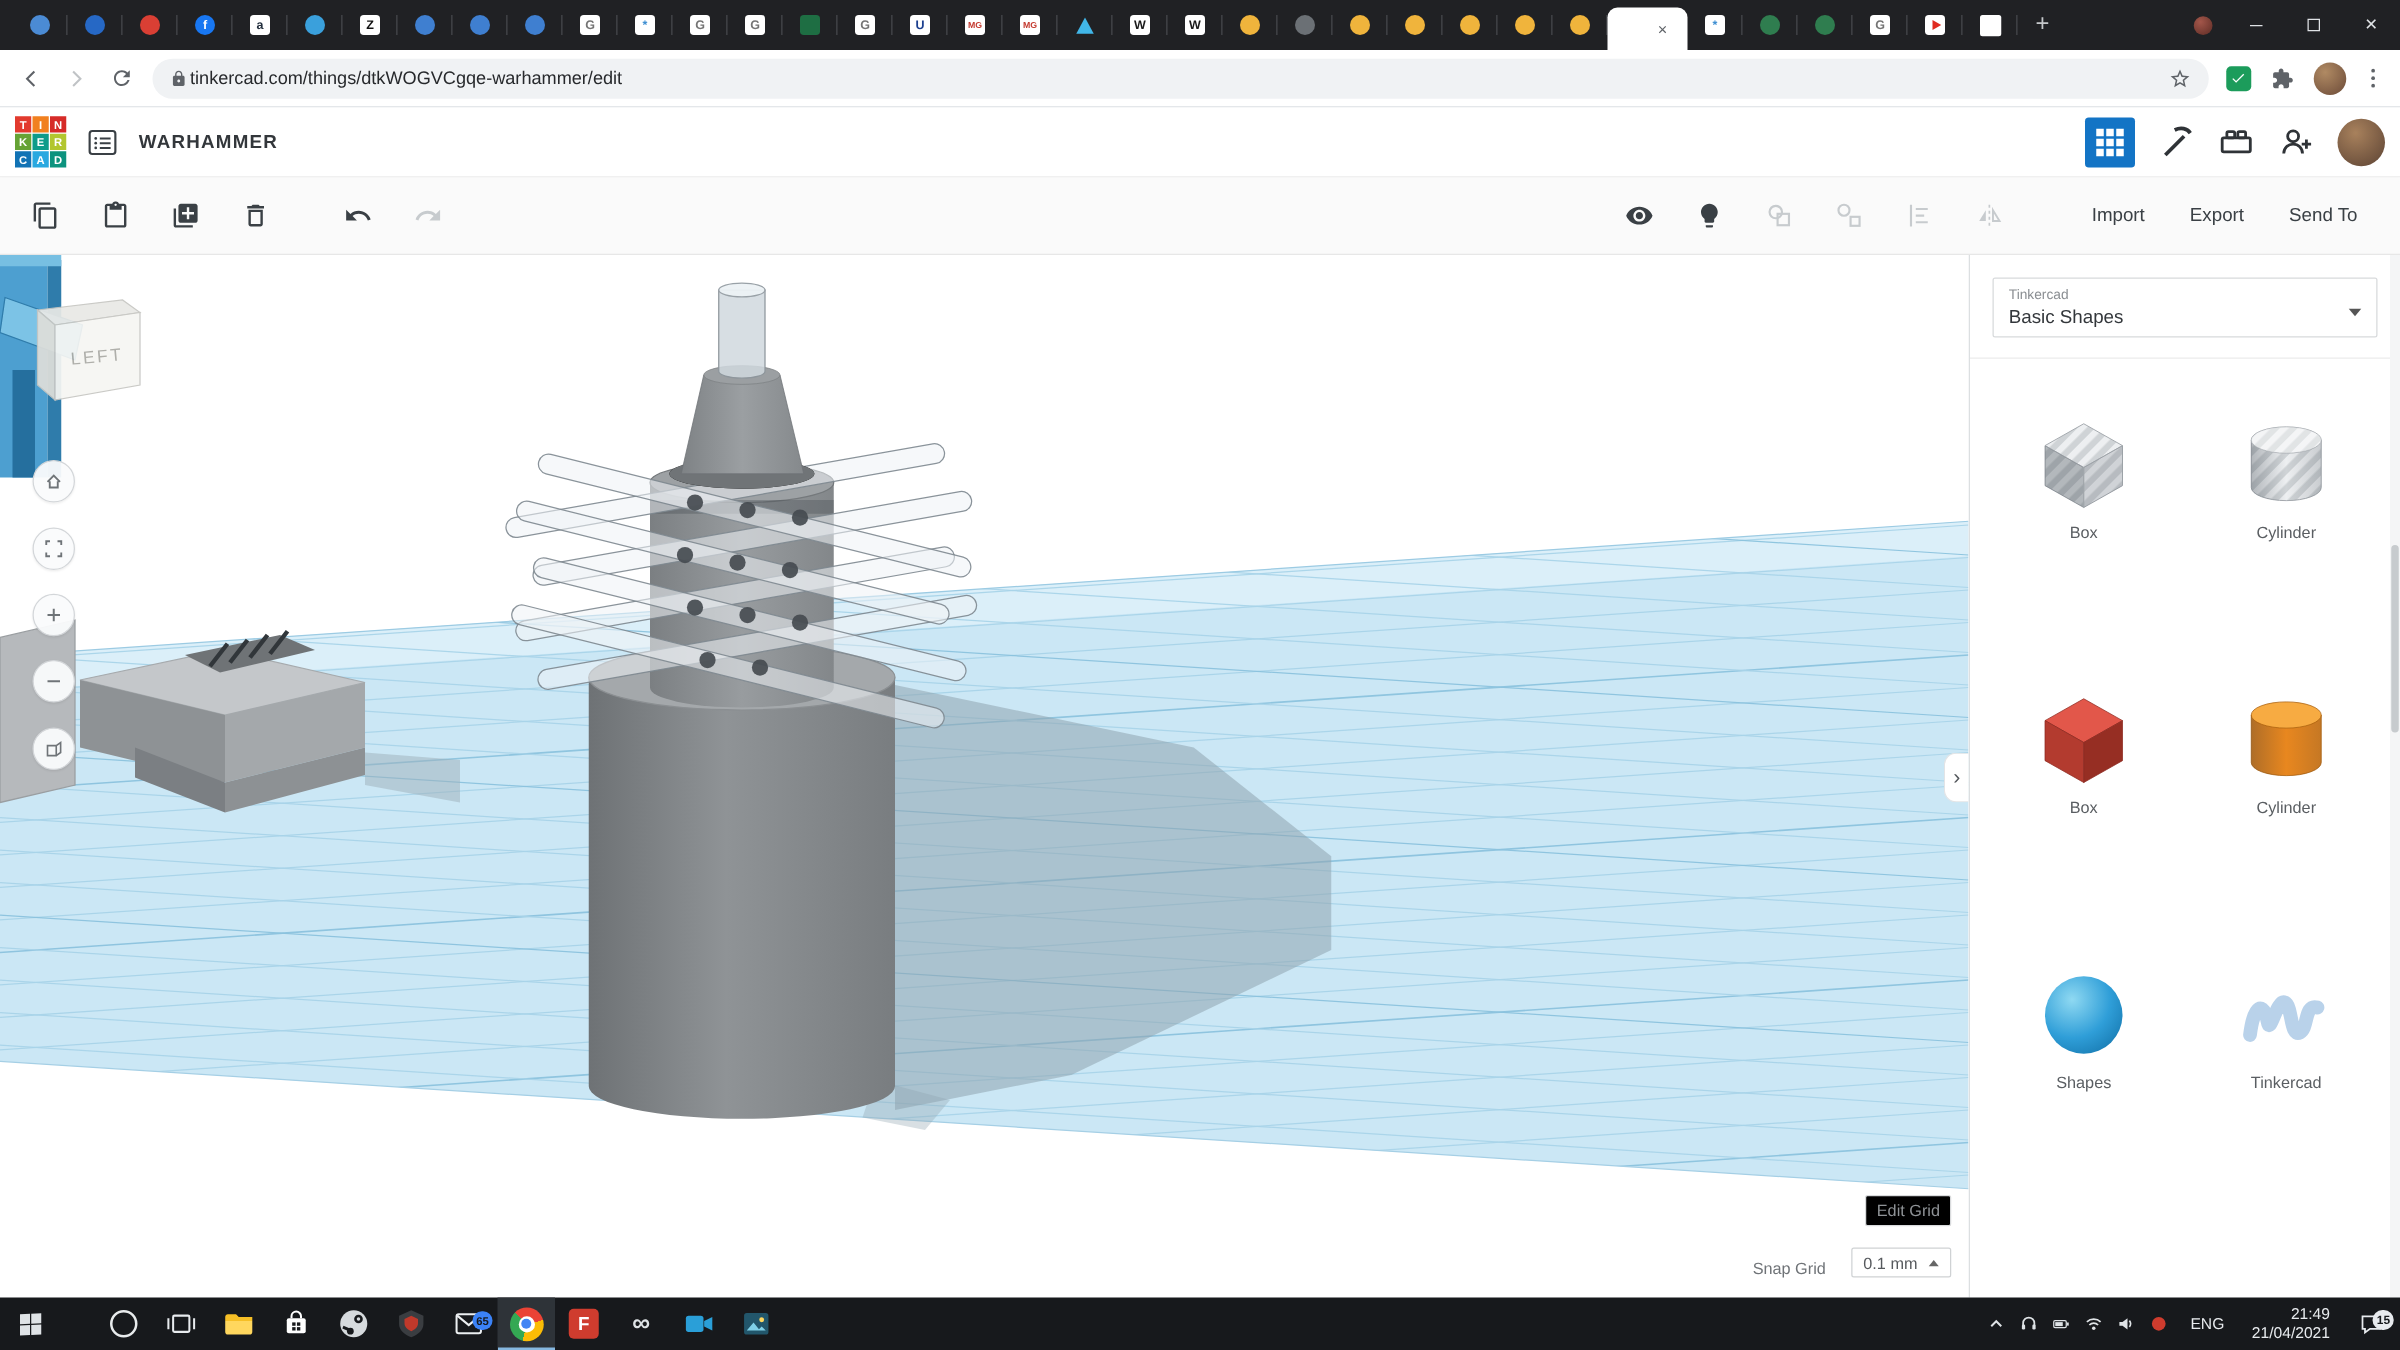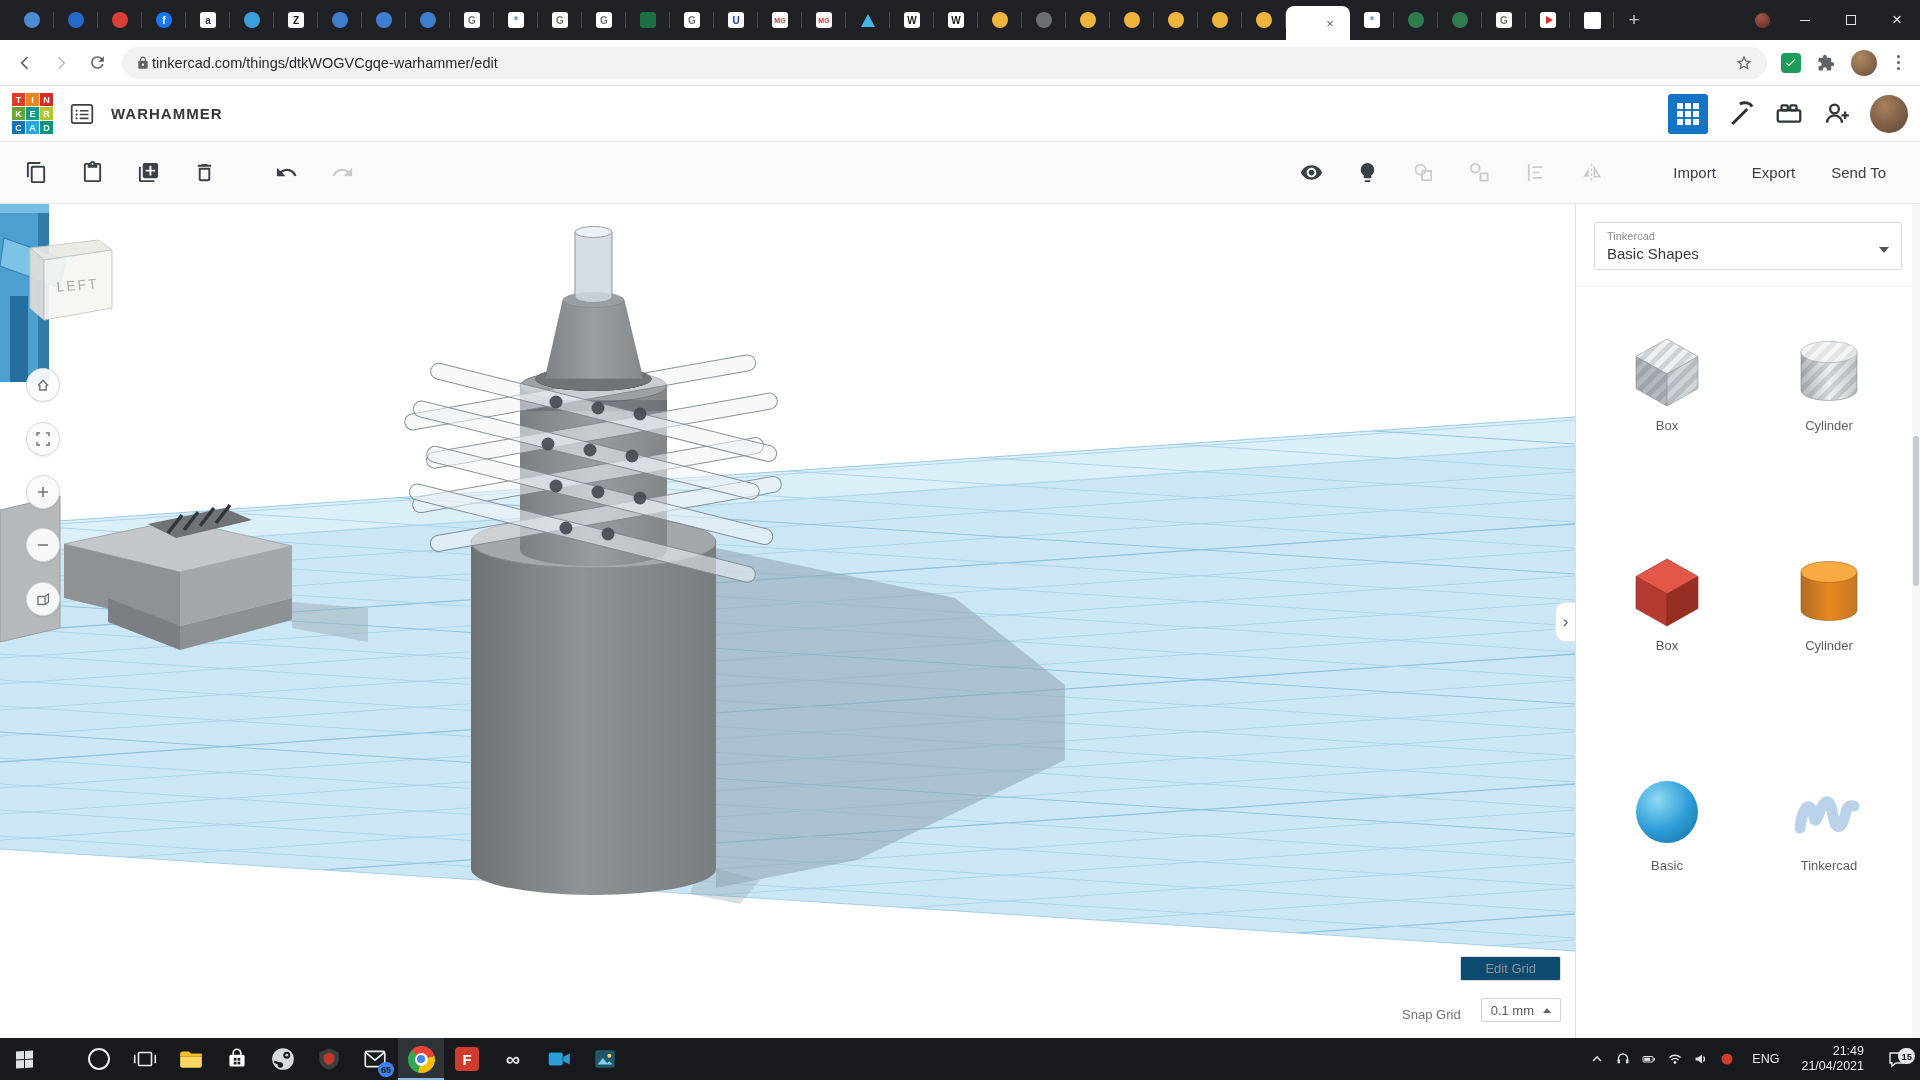--- a/index.html
+++ b/index.html
@@ -57,21 +57,21 @@
   .tb-right{margin-left:auto;display:flex;align-items:center}
   .tb-btns{display:flex;align-items:center;margin-left:28px}
   .tb-btn{font-size:15px;color:#3a4045;padding:0 18px;background:none;border:none;font-family:inherit}
 
   
   .main{position:absolute;top:204px;left:0;width:1920px;height:834px;display:flex}
   .canvas{position:relative;width:1575px;height:834px;background:#fff;overflow:hidden;flex:none}
   .scene{position:absolute;left:0;top:0}
   .nav-btn{position:absolute;left:26px;width:34px;height:34px;border-radius:50%;background:rgba(250,251,252,.95);border:1px solid #d3d6d9;display:flex;align-items:center;justify-content:center;box-shadow:0 1px 2px rgba(0,0,0,.08)}
   .chev{position:absolute;right:0;top:398px;width:20px;height:40px;background:#fff;border:1px solid #e2e4e6;border-right:none;border-radius:10px 0 0 10px;color:#53575b;font-size:17px;display:flex;align-items:center;justify-content:center}
-  .edit-grid{position:absolute;right:14px;top:752px;font-size:13px;color:#8f9397;padding:4px 24px;border:1px solid #d9dbdd;border-radius:2px;background:#0c4a6e;font-family:inherit}
+  .edit-grid{position:absolute;right:14px;top:752px;font-size:13px;color:#8f9397;padding:4px 8px;border:1px solid #d9dbdd;border-radius:2px;background:#000000;font-family:inherit}
   .snap-row{position:absolute;right:14px;top:794px;display:flex;align-items:flex-end;gap:20px}
   .snap-label{font-size:13px;color:#6f7377}
   .snap-select{background:#fff;border:1px solid #cfd2d4;border-radius:2px;height:24px;padding:0 9px;display:flex;align-items:center;gap:9px;font-size:13px;color:#56595d}
   .caret-up{width:0;height:0;border-left:4px solid transparent;border-right:4px solid transparent;border-bottom:5px solid #666;display:block}
 
   
   .panel{position:relative;flex:1;background:#fff;border-left:1px solid #dcdfe1}
   .tools-row{display:flex;justify-content:space-evenly;padding:16px 8px 0}
   .tool{display:flex;flex-direction:column;align-items:center;gap:7px;font-size:12.5px;color:#5f6468}
   .libbox{margin:18px 18px 0;border:1px solid #d8dadc;border-radius:2px;padding:7px 12px;position:relative}
@@ -88,21 +88,21 @@
   .taskbar{position:absolute;left:0;top:1038px;width:1920px;height:42px;background:#17191c;display:flex;align-items:stretch;color:#e8ebee}
   .start{width:48px;display:grid;place-items:center}
   .winlogo{display:grid;grid-template-columns:8px 8px;grid-auto-rows:8px;gap:1px;transform:skewY(-3deg)}
   .winlogo i{background:#dfe3e6;display:block}
   .tb-search{width:424px;background:#fdfdfd;display:flex;align-items:center;gap:10px;padding:0 12px}
   .tb-search input{border:0;outline:0;flex:1;font-size:14px;color:#444;background:transparent;font-family:inherit}
   .tb-search input::placeholder{color:#5f6368}
   .apps{display:flex;margin-left:28px}
   .tb-app{width:46px;display:flex;align-items:center;justify-content:center;position:relative}
   .tb-app.active{background:#2e3338;box-shadow:inset 0 -2px 0 #86b8e0}
-  .app-badge{position:absolute;right:4px;bottom:3px;min-width:15px;height:15px;border-radius:8px;background:#3b82f6;color:#17191c;font-size:9px;display:flex;align-items:center;justify-content:center;padding:0 3px;font-weight:bold}
+  .app-badge{position:absolute;right:4px;bottom:16px;min-width:15px;height:15px;border-radius:8px;background:#3b82f6;color:#17191c;font-size:9px;display:flex;align-items:center;justify-content:center;padding:0 3px;font-weight:bold}
   .chrome-ic{width:27px;height:27px;border-radius:50%;background:conic-gradient(from -45deg,#ea4335 0 120deg,#fbbc05 0 240deg,#34a853 0 360deg);position:relative}
   .chrome-ic b{position:absolute;left:7px;top:7px;width:13px;height:13px;border-radius:50%;background:#fff}
   .chrome-ic i{position:absolute;left:9.5px;top:9.5px;width:8px;height:8px;border-radius:50%;background:#4285f4}
   .f-ic{width:24px;height:24px;border-radius:4px;background:#cf3c2e;color:#fff;font-weight:bold;font-size:15px;display:flex;align-items:center;justify-content:center}
   .inf-ic{font-size:20px;font-weight:bold;color:#dfe3e6}
   .cortana{width:22px;height:22px;border:2px solid #e8ebec;border-radius:50%}
   .tray{margin-left:auto;display:flex;align-items:center}
   .trayicons{display:flex;align-items:center}
   .tray-ic{width:26px;display:flex;justify-content:center;align-items:center}
   .lang{padding:0 12px;font-size:12.5px;display:flex;align-items:center}
@@ -732,21 +732,21 @@
               <path d="M10 19v38a28 10.5 0 0 0 56 0V19" fill="#e8871f" stroke="#a85f0e" stroke-width="0.6"></path>
               <path d="M10 19v38a28 10.5 0 0 0 56 0V19" fill="url(#shadeLR)"></path>
               <ellipse cx="38" cy="19" rx="28" ry="10.5" fill="#f7ab42" stroke="#a85f0e" stroke-width="0.6"></ellipse>
             </svg>
             <div>Cylinder</div>
           </div>
           <div class="shape-item">
             <svg width="76" height="76" viewBox="0 0 76 76">
               <circle cx="38" cy="39" r="31" fill="url(#sphereG)"></circle>
             </svg>
-            <div>Basic</div>
+            <div>Shapes</div>
           </div>
           <div class="shape-item">
             <svg width="76" height="76" viewBox="0 0 76 76">
               <path d="M9 55 C12 30 20 28 23 44 C25 57 30 26 37 29 C43 32 41 57 49 53 C56 49 52 30 63 33" fill="none" stroke="#b9d2ea" stroke-width="11" stroke-linecap="round" stroke-linejoin="round"></path>
             </svg>
             <div>Tinkercad</div>
           </div>
         </div>
       <div class="pscroll">
           <div class="pthumb"></div>

